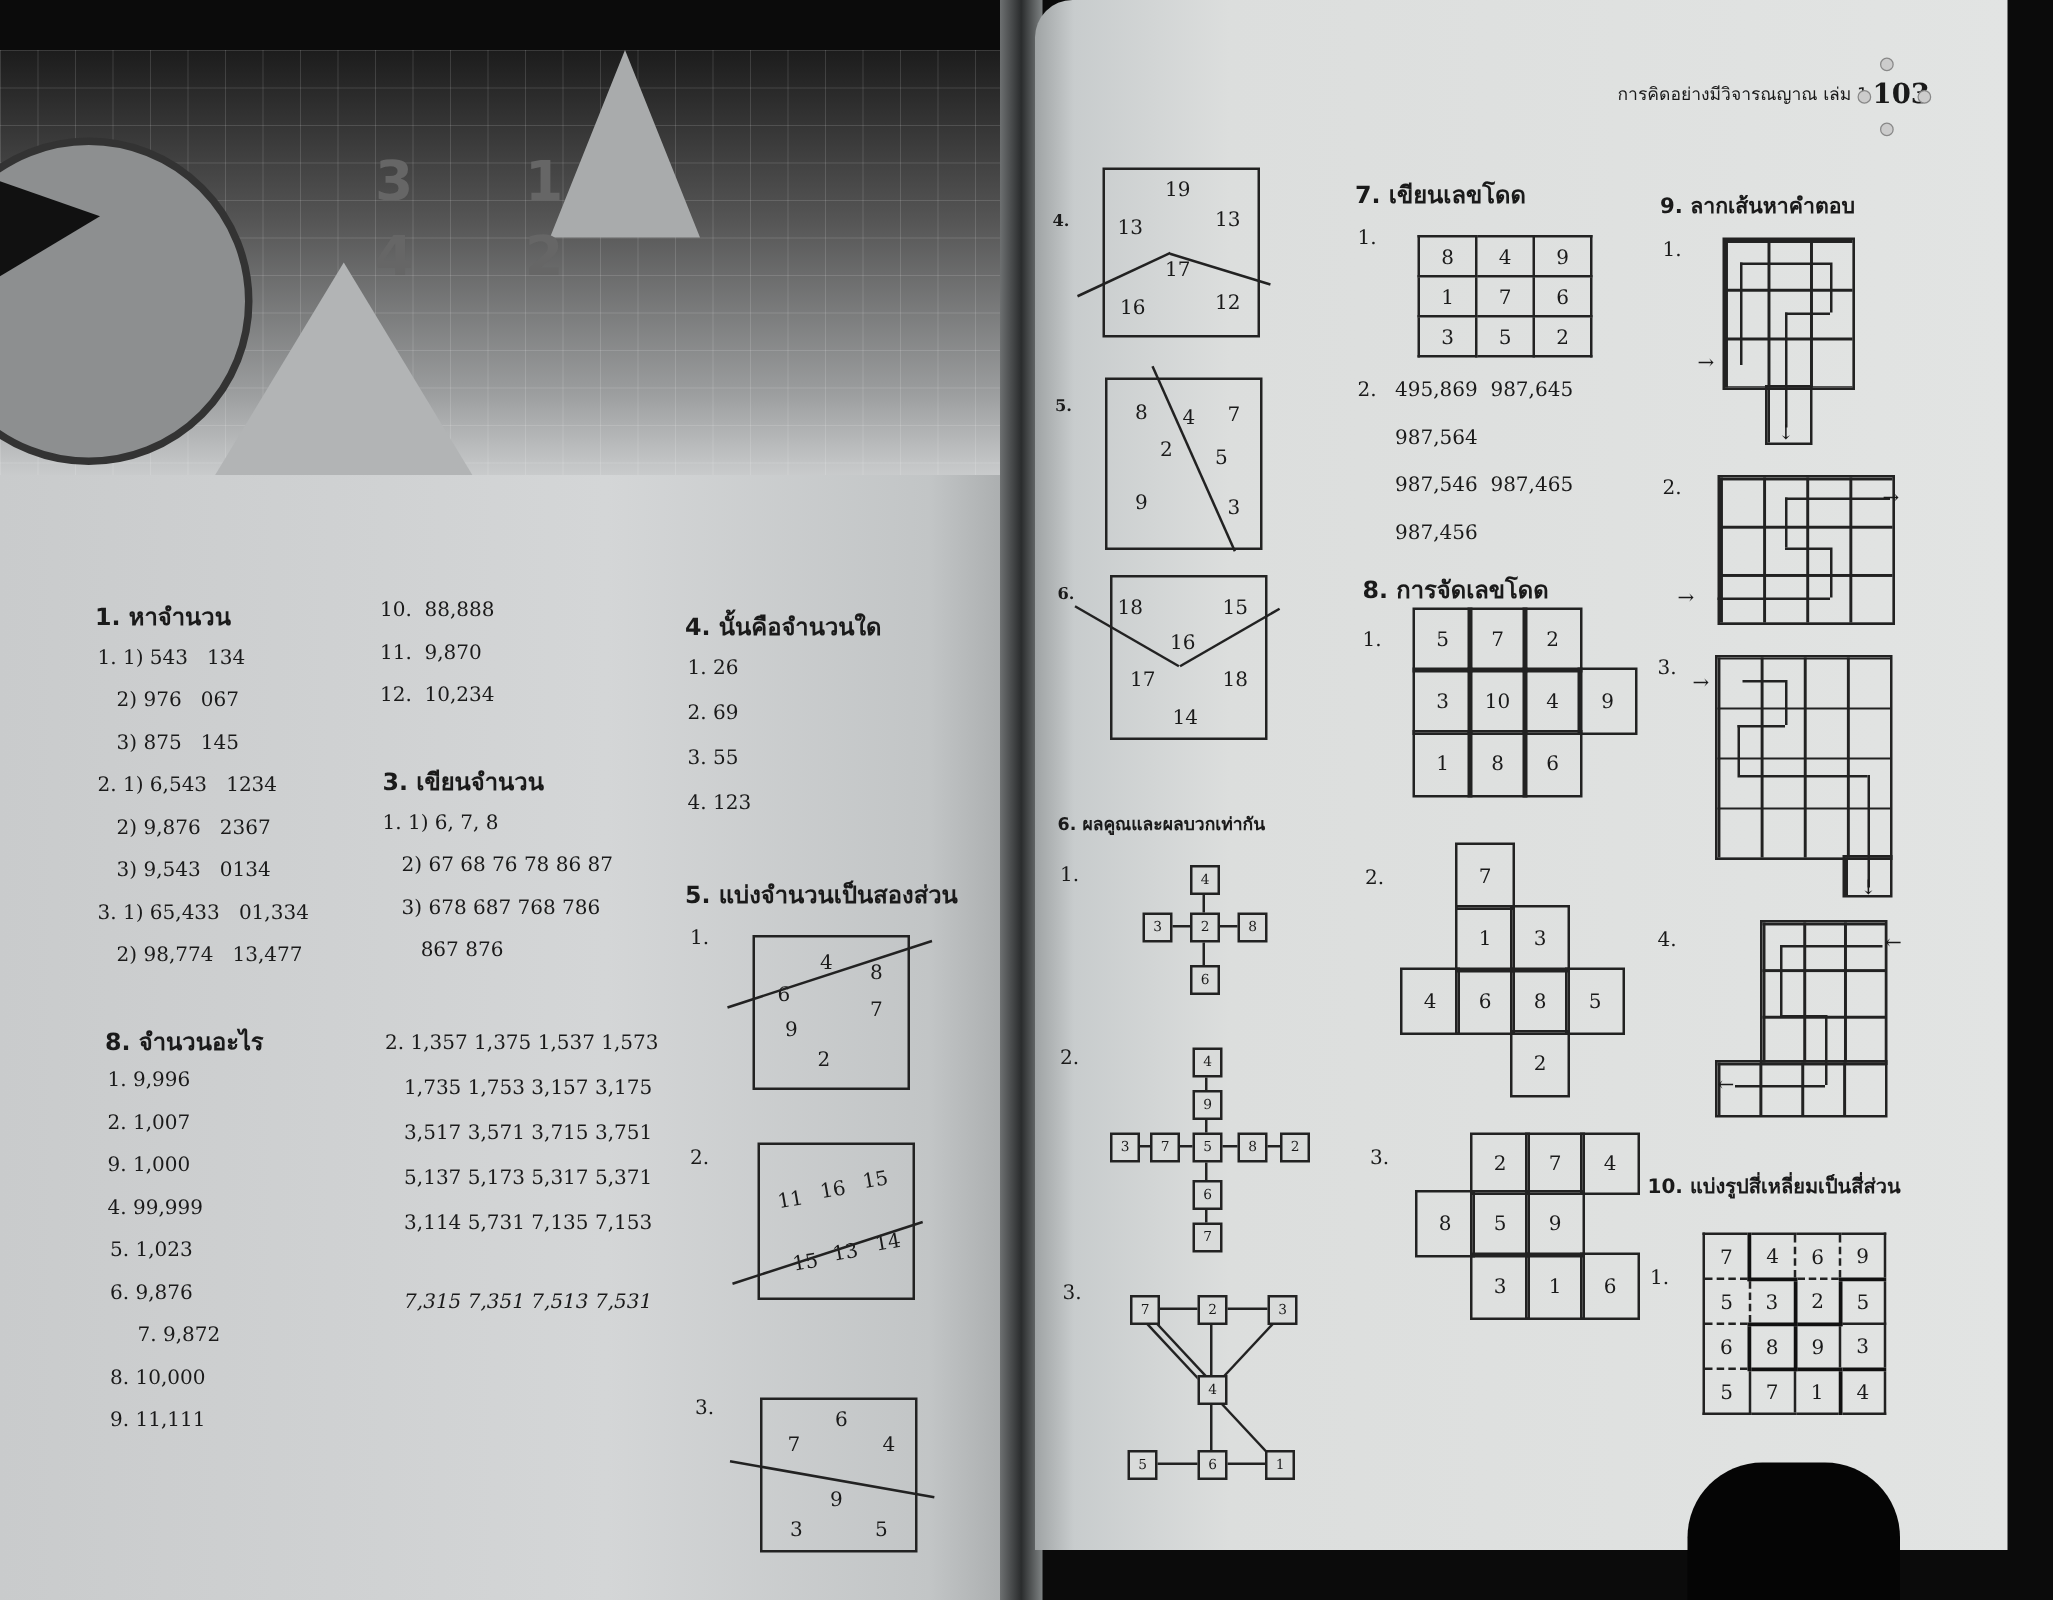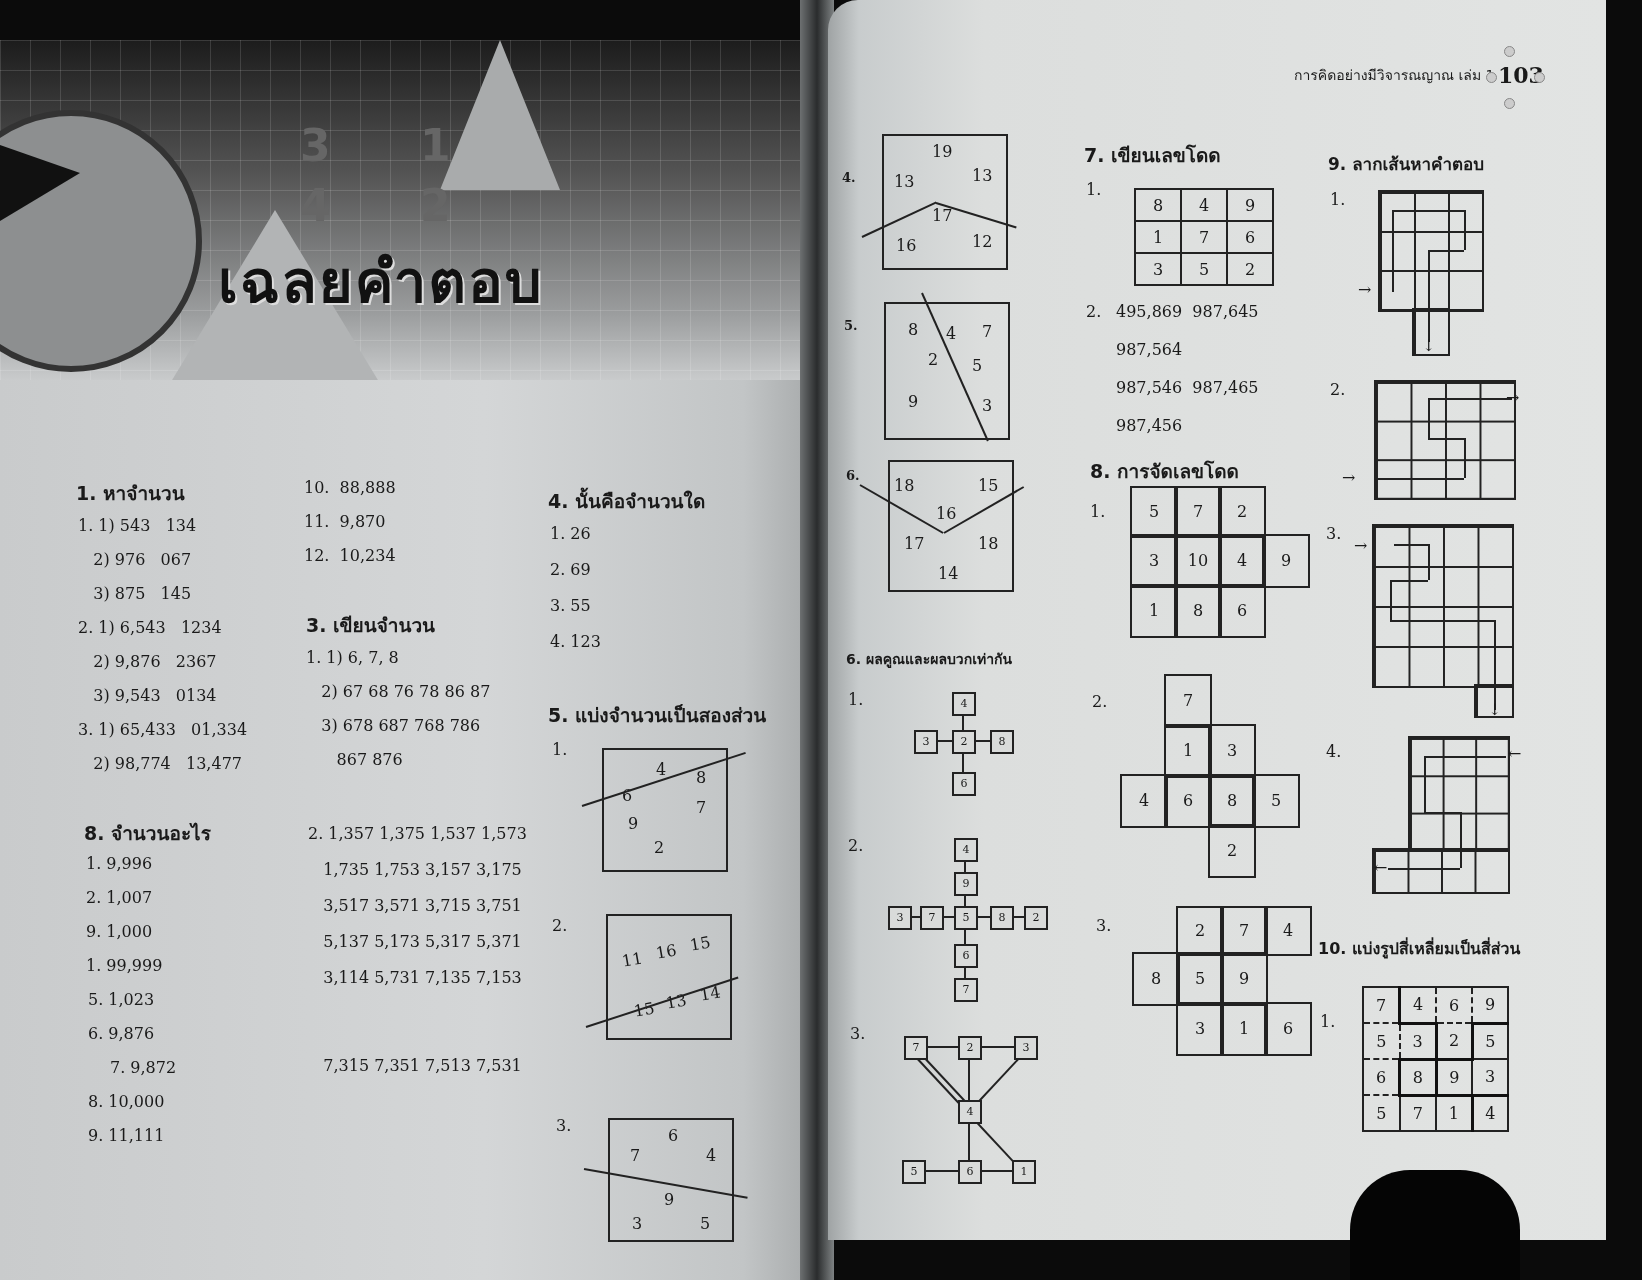--- a/index.html
+++ b/index.html
@@ -41,59 +41,58 @@
   <div class="banner">
     <div class="grid-bg"></div>
     <div class="circle"></div>
     <div class="pie"></div>
     <div class="tri2"></div>
     <div class="tri1"></div>
     <div class="frac" style="left:300px;top:80px;">3</div>
     <div class="frac" style="left:300px;top:140px;">4</div>
     <div class="frac" style="left:420px;top:80px;">1</div>
     <div class="frac" style="left:420px;top:140px;">2</div>
-    <div class="banner-title">เฉลยคำตอบ</div>
   </div>
 
   <div class="sec-title" style="left:76px;top:438px;">1. หาจำนวน</div>
   <div class="line" style="left:78px;top:476px;">1. 1) 543   134</div>
   <div class="line" style="left:78px;top:510px;">   2) 976   067</div>
   <div class="line" style="left:78px;top:544px;">   3) 875   145</div>
   <div class="line" style="left:78px;top:578px;">2. 1) 6,543   1234</div>
   <div class="line" style="left:78px;top:612px;">   2) 9,876   2367</div>
   <div class="line" style="left:78px;top:646px;">   3) 9,543   0134</div>
   <div class="line" style="left:78px;top:680px;">3. 1) 65,433   01,334</div>
   <div class="line" style="left:78px;top:714px;">   2) 98,774   13,477</div>
 
   <div class="line" style="left:304px;top:438px;">10.  88,888</div>
   <div class="line" style="left:304px;top:472px;">11.  9,870</div>
   <div class="line" style="left:304px;top:506px;">12.  10,234</div>
 
   <div class="sec-title" style="left:84px;top:778px;">8. จำนวนอะไร</div>
   <div class="line" style="left:86px;top:814px;">1. 9,996</div>
   <div class="line" style="left:86px;top:848px;">2. 1,007</div>
   <div class="line" style="left:86px;top:882px;">9. 1,000</div>
-  <div class="line" style="left:86px;top:916px;">1. 99,999</div>
+  <div class="line" style="left:86px;top:916px;">4. 99,999</div>
   <div class="line" style="left:88px;top:950px;">5. 1,023</div>
   <div class="line" style="left:88px;top:984px;">6. 9,876</div>
   <div class="line" style="left:88px;top:1018px;margin-left:22px;">7. 9,872</div>
   <div class="line" style="left:88px;top:1052px;">8. 10,000</div>
   <div class="line" style="left:88px;top:1086px;">9. 11,111</div>
 
   <div class="sec-title" style="left:306px;top:570px;">3. เขียนจำนวน</div>
   <div class="line" style="left:306px;top:608px;">1. 1) 6, 7, 8</div>
   <div class="line" style="left:306px;top:642px;">   2) 67 68 76 78 86 87</div>
   <div class="line" style="left:306px;top:676px;">   3) 678 687 768 786</div>
   <div class="line" style="left:306px;top:710px;">      867 876</div>
   <div class="line" style="left:308px;top:784px;">2. 1,357 1,375 1,537 1,573</div>
   <div class="line" style="left:308px;top:820px;">   1,735 1,753 3,157 3,175</div>
   <div class="line" style="left:308px;top:856px;">   3,517 3,571 3,715 3,751</div>
   <div class="line" style="left:308px;top:892px;">   5,137 5,173 5,317 5,371</div>
   <div class="line" style="left:308px;top:928px;">   3,114 5,731 7,135 7,153</div>
-  <div class="line" style="left:308px;top:1016px;">   7,315 7,351 7,513 7,531</div>
+  <div class="line" style="left:308px;top:991px;font-style:italic;">   7,315 7,351 7,513 7,531</div>
 
   <div class="sec-title" style="left:548px;top:446px;">4. นั้นคือจำนวนใด</div>
   <div class="line" style="left:550px;top:484px;">1. 26</div>
   <div class="line" style="left:550px;top:520px;">2. 69</div>
   <div class="line" style="left:550px;top:556px;">3. 55</div>
   <div class="line" style="left:550px;top:592px;">4. 123</div>
 
   <div class="sec-title" style="left:548px;top:660px;">5. แบ่งจำนวนเป็นสองส่วน</div>
 
   <div class="line" style="left:552px;top:700px;">1.</div>

